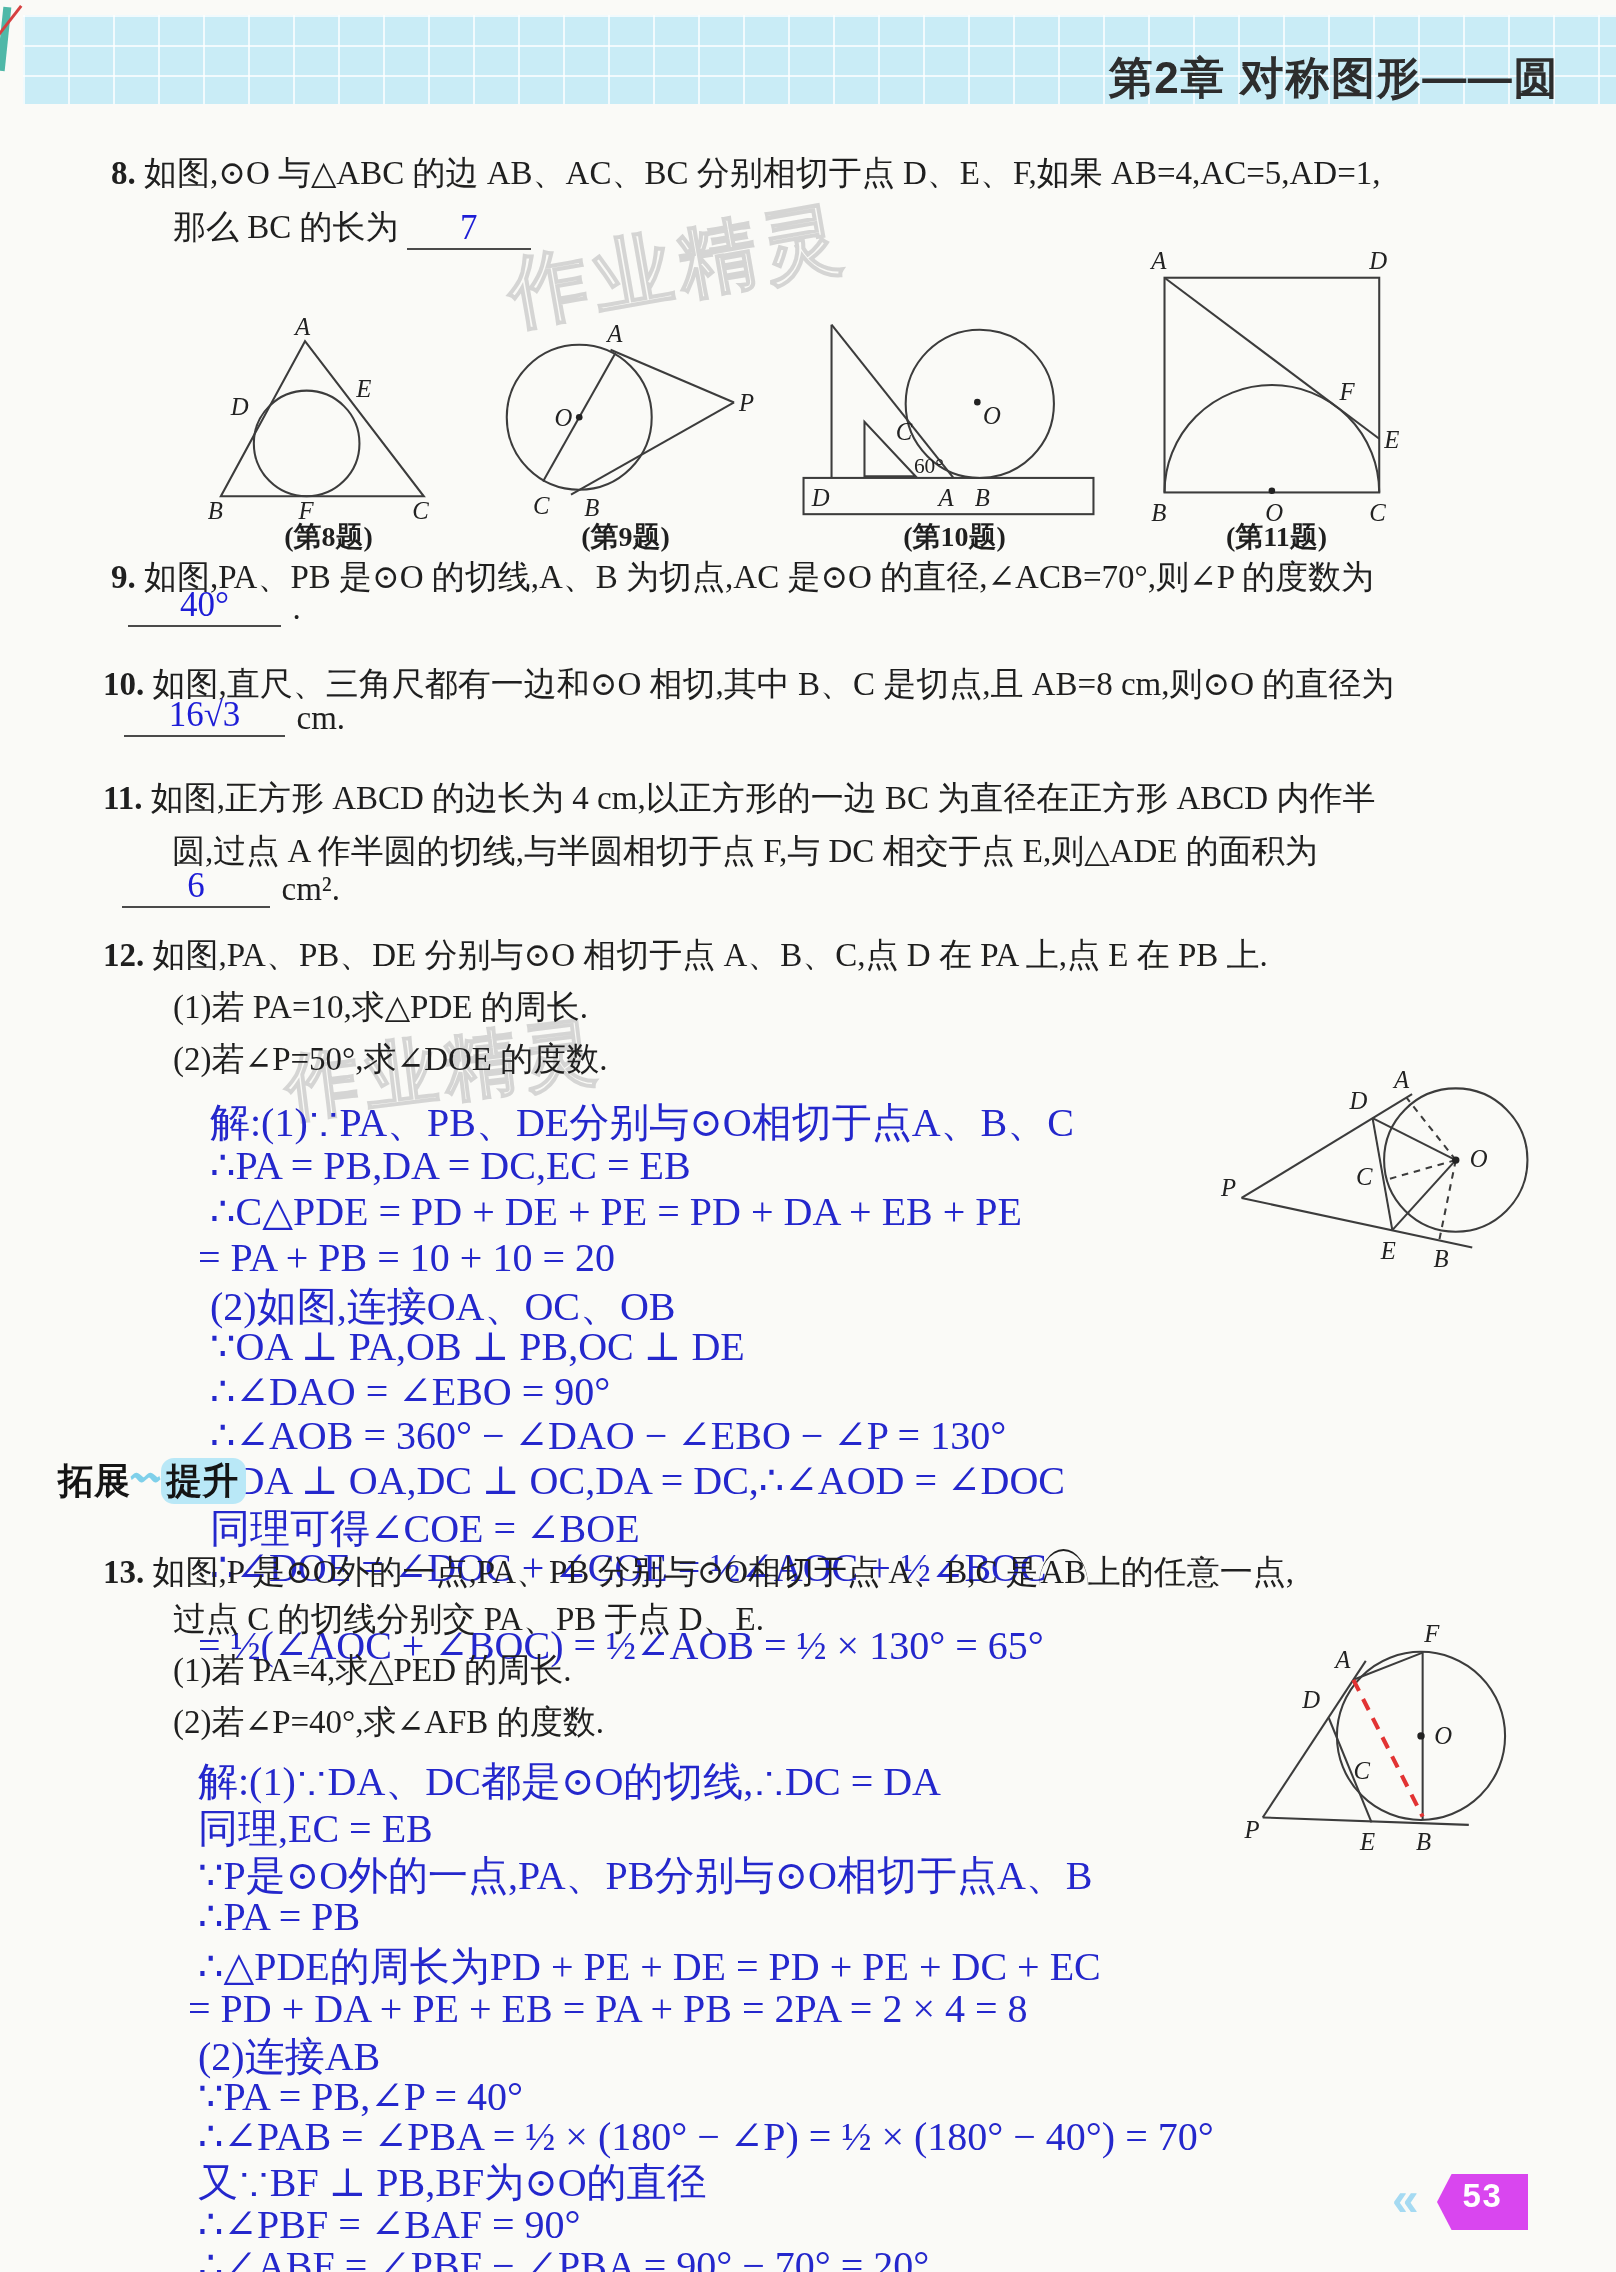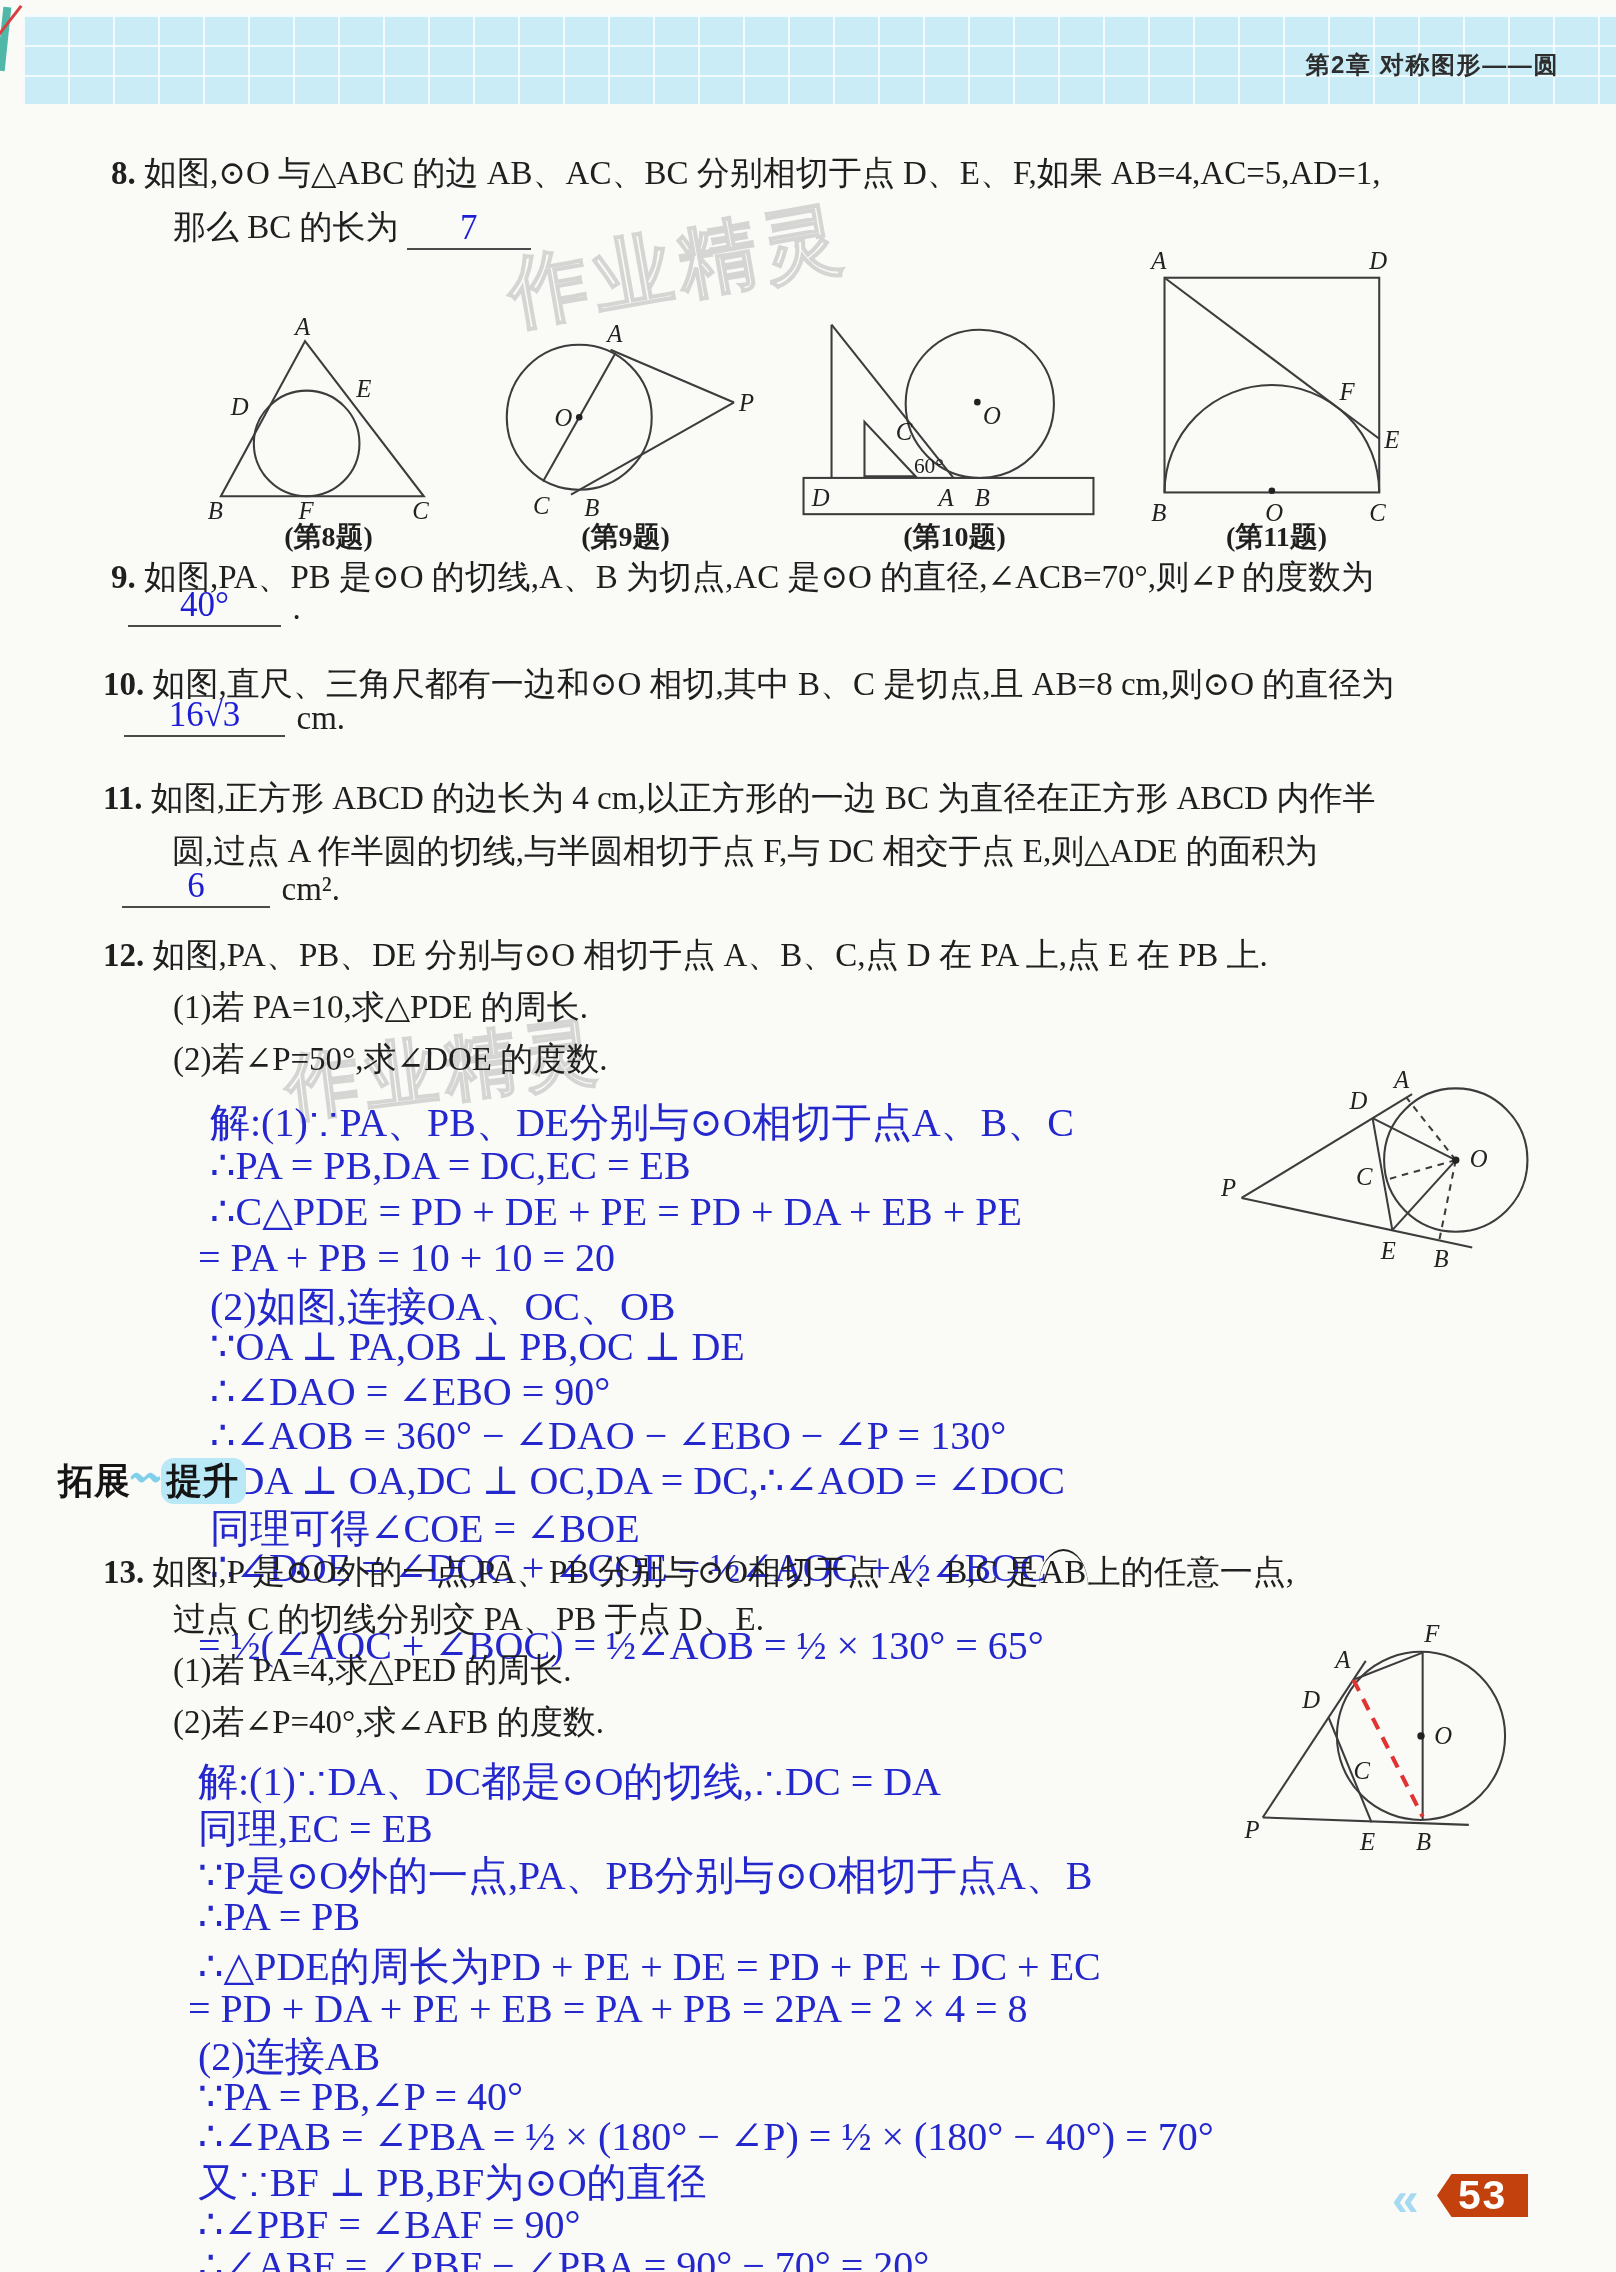--- a/index.html
+++ b/index.html
@@ -14,21 +14,21 @@
     position:absolute;left:23px;top:15px;width:1594px;height:89px;
     background-color:#c9ecf6;
     background-image:
       linear-gradient(rgba(255,255,255,.75) 2.5px, transparent 2.5px),
       linear-gradient(90deg, rgba(255,255,255,.75) 2.5px, transparent 2.5px);
     background-size:45px 30px;
   }
   .chapter{
     position:absolute;right:58px;top:49px;
     font-family:"Liberation Sans","DejaVu Sans",sans-serif;
-    font-weight:bold;font-size:24px;color:#2d2d2d;letter-spacing:1.6px;
+    font-weight:bold;font-size:44px;color:#2d2d2d;letter-spacing:1.6px;
   }
   .corner-teal{position:absolute;left:0;top:6.6px;width:8.2px;height:64px;background:#4fb8a8;transform:rotate(6deg);}
   .corner-red{position:absolute;left:8.2px;top:1.6px;width:3.3px;height:38px;background:#d64040;transform:rotate(38deg);}
 
   .q{position:absolute;font-size:33px;line-height:1.25;white-space:nowrap;}
   .qnum{font-weight:bold;}
   .cap{position:absolute;font-size:28px;font-weight:bold;width:181px;text-align:center;white-space:nowrap;}
 
   .ansrow{position:absolute;font-size:33px;white-space:nowrap;}
   .blank{
@@ -49,25 +49,25 @@
   }
   .wm1{left:507px;top:213px;font-size:79px;transform:rotate(-10deg);}
   .wm2{left:285px;top:1021px;font-size:73px;transform:rotate(-7deg);}
 
   .expand{position:absolute;left:58px;top:1454px;font-family:"Liberation Sans","DejaVu Sans",sans-serif;
     font-weight:bold;font-size:36px;color:#151515;white-space:nowrap;}
   .expand .hl{background:#b9e8f7;border-radius:13px;padding:1.6px 8.2px 3.3px 5px;}
   .expand .wave{color:#7fd0ea;font-size:28px;margin:0 1.6px;vertical-align:6.6px;}
 
   .badge{
-    position:absolute;left:1437px;top:2174px;width:91px;height:43px;
-    background:#c2410c;color:#fff;
+    position:absolute;left:1437px;top:2174px;width:91px;height:56px;
+    background:#d946ef;color:#fff;
     clip-path:polygon(16% 0,100% 0,100% 100%,16% 100%,0 50%);
     font-family:"Liberation Sans","DejaVu Sans",sans-serif;
-    font-weight:bold;font-size:41px;text-align:center;line-height:43px;letter-spacing:1.6px;
+    font-weight:bold;font-size:33px;text-align:center;line-height:43px;letter-spacing:1.6px;
   }
   .chev{position:absolute;left:1392px;top:2171px;font-size:48px;color:#a5daf2;font-weight:bold;
     font-family:"Liberation Sans","DejaVu Sans",sans-serif;}
 
   svg{position:absolute;overflow:visible;}
   svg .ln{stroke:#3c3c3c;stroke-width:2.5;fill:none;}
   svg .dash{stroke:#3c3c3c;stroke-width:2.5;fill:none;stroke-dasharray:8 7;}
   svg .red{stroke:#e23333;stroke-width:5;fill:none;stroke-dasharray:15 11;}
   svg text{font-family:"Liberation Serif","DejaVu Serif",serif;font-style:italic;font-size:30px;fill:#222;}
   svg text.deg{font-style:normal;font-size:26px;}

